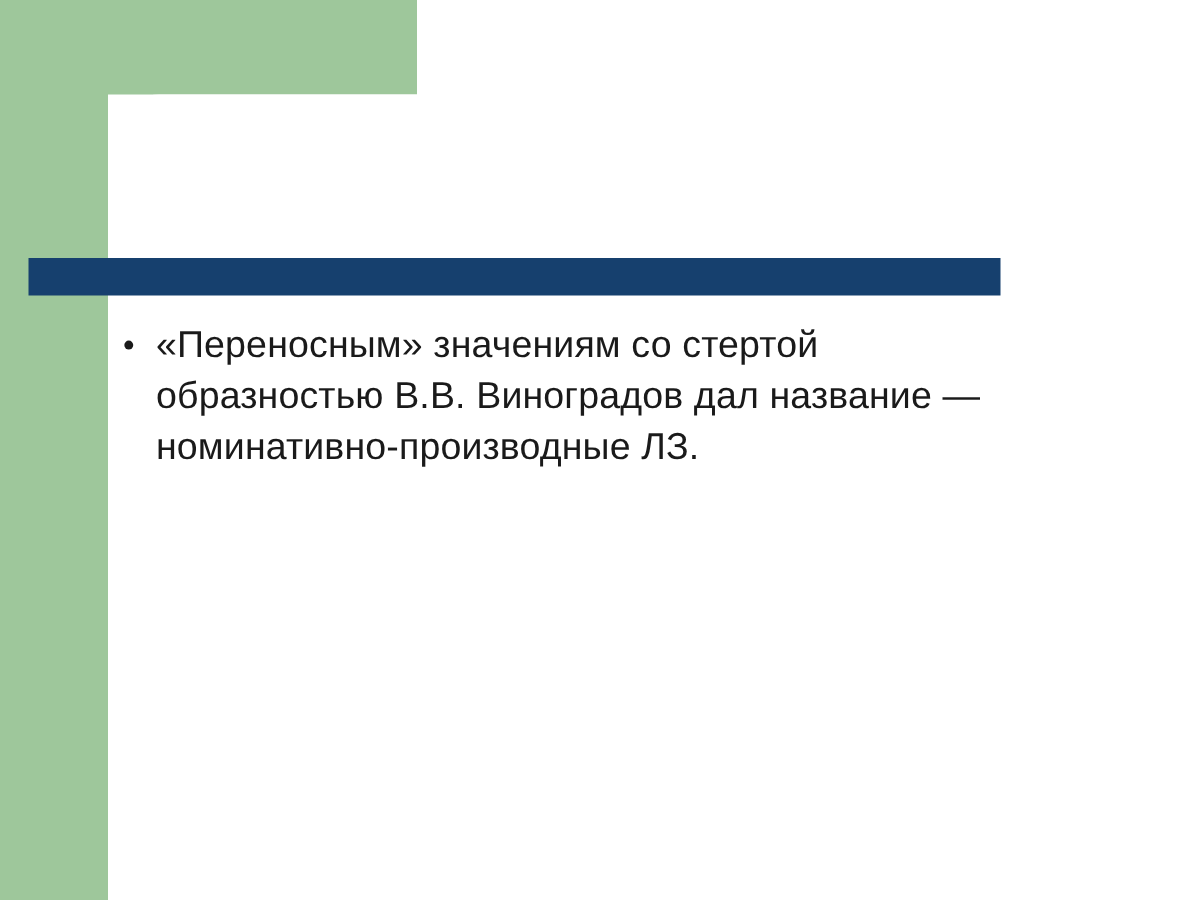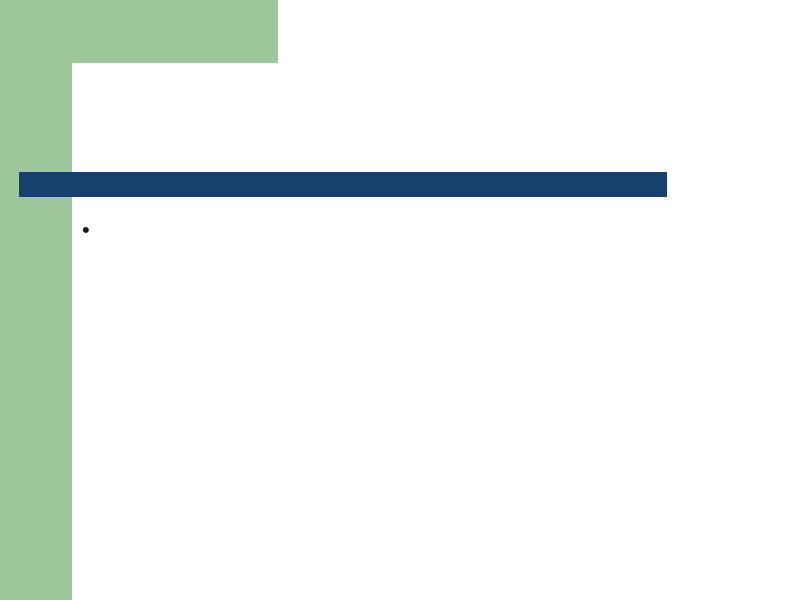--- a/index.html
+++ b/index.html
@@ -93,16 +93,17 @@
 <div class="slide">
 
   <div class="green-band"></div>
   <div class="green-top-block"></div>
   <div class="white-panel"></div>
   <div class="navy-bar"></div>
 
   <div class="content">
     <div class="bullet-row">
       <div class="bullet-mark">•</div>
+      <div class="bullet-text">«Переносным» значениям со стертой образностью В.В. Виноградов  дал название  — номинативно-производные ЛЗ.</div>
     </div>
   </div>
 
 </div>
 
 </body></html>

